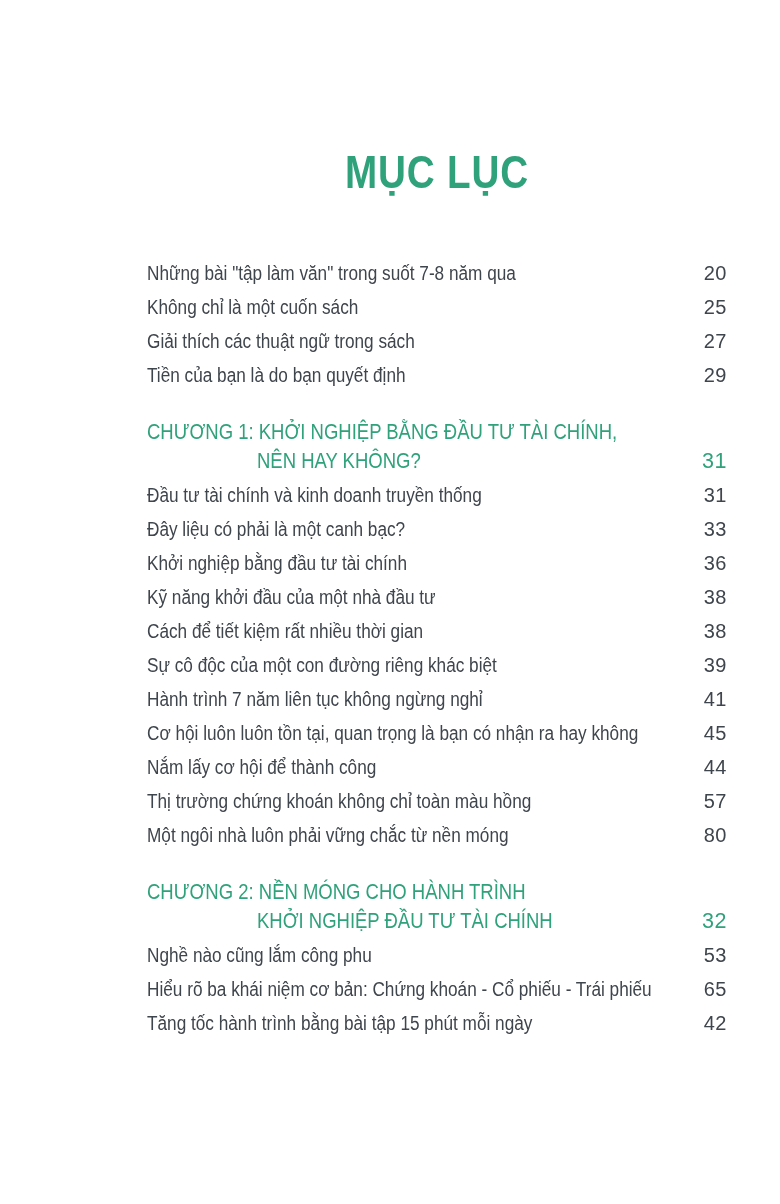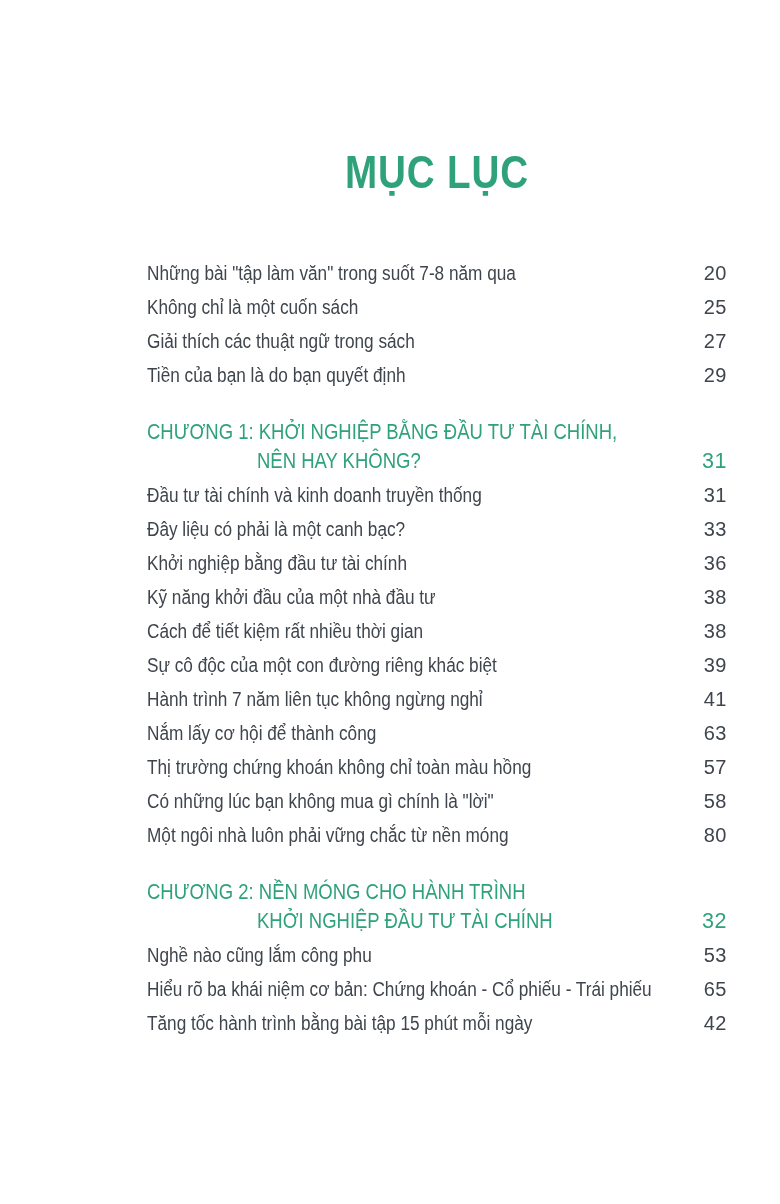--- a/index.html
+++ b/index.html
@@ -138,30 +138,30 @@
     </div>
     <div class="row">
       <span class="t">Sự cô độc của một con đường riêng khác biệt</span>
       <span class="p">39</span>
     </div>
     <div class="row">
       <span class="t">Hành trình 7 năm liên tục không ngừng nghỉ</span>
       <span class="p">41</span>
     </div>
     <div class="row">
+      <span class="t">Cơ hội luôn luôn tồn tại, quan trọng là bạn có nhận ra hay không</span>
+      <span class="p">45</span>
+    </div>
+    <div class="row">
       <span class="t">Nắm lấy cơ hội để thành công</span>
-      <span class="p">63</span>
+      <span class="p">44</span>
     </div>
     <div class="row">
       <span class="t">Thị trường chứng khoán không chỉ toàn màu hồng</span>
       <span class="p">57</span>
-    </div>
-    <div class="row">
-      <span class="t">Có những lúc bạn không mua gì chính là "lời"</span>
-      <span class="p">58</span>
     </div>
     <div class="row">
       <span class="t">Một ngôi nhà luôn phải vững chắc từ nền móng</span>
       <span class="p">80</span>
     </div>
 
     <div class="chapter">
       <div class="line">
         <span class="t">CHƯƠNG 2: NỀN MÓNG CHO HÀNH TRÌNH</span>
       </div>

